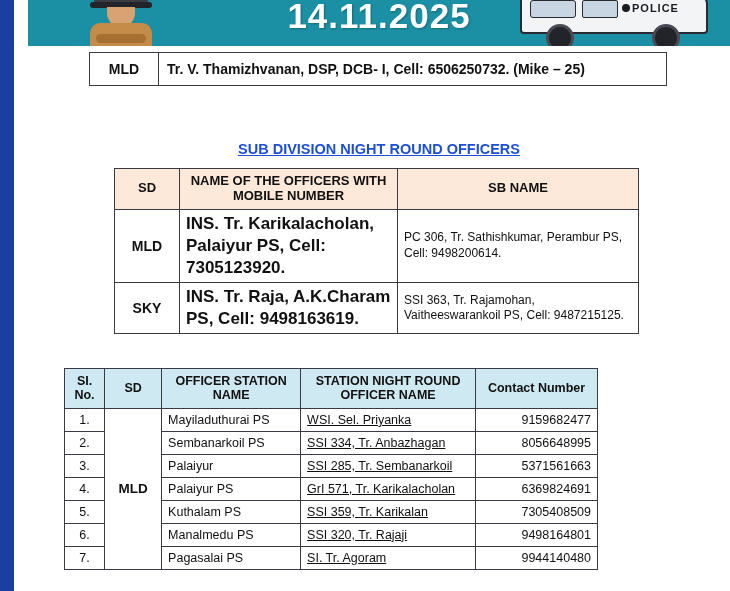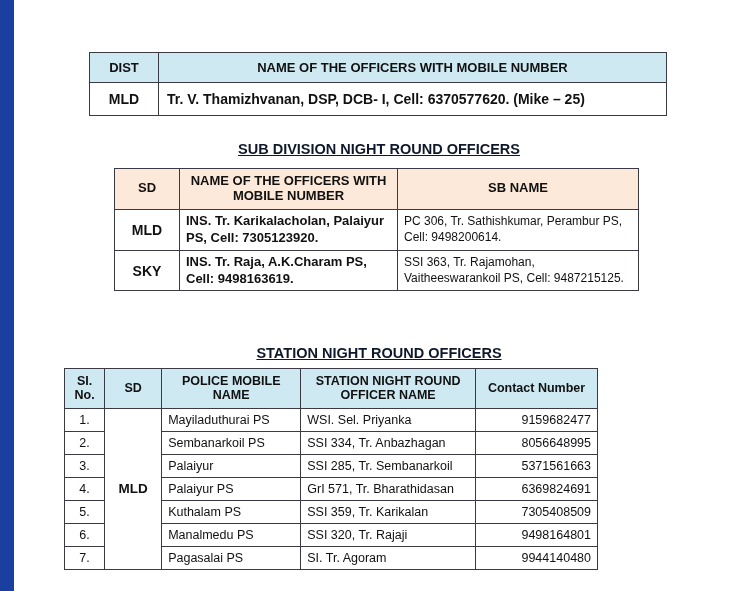--- a/index.html
+++ b/index.html
@@ -186,21 +186,21 @@
   .tbl-dist td.c1 { text-align: center; width: 52px; }
 
   .section-title {
     position: absolute;
     width: 702px;
     left: 14px;
     text-align: center;
     font-size: 14.5px;
     font-weight: bold;
     text-decoration: underline;
-    color: #0f172a;
+    color: #1d4ed8;
   }
   #title-sub { top: 141px; }
   #title-station { top: 345px; }
 
   .tbl-sub {
     position: absolute;
     left: 100px;
     top: 168px;
     width: 525px;
     font-size: 12.5px;
@@ -215,21 +215,21 @@
   }
   .tbl-sub td { background: #ffffff; }
   .tbl-sub td.sd {
     text-align: center;
     font-weight: bold;
     font-size: 14px;
     width: 52px;
   }
   .tbl-sub td.off {
     font-weight: bold;
-    font-size: 13px;
+    font-size: 17px;
     line-height: 1.3;
     width: 205px;
   }
   .tbl-sub td.sb {
     font-size: 12px;
     line-height: 1.3;
   }
 
   .tbl-station {
     position: absolute;
@@ -252,39 +252,57 @@
     padding: 4px 6px;
   }
   .tbl-station td.sino { text-align: center; width: 34px; }
   .tbl-station td.sd {
     text-align: center;
     font-weight: bold;
     font-size: 13.5px;
     width: 52px;
   }
   .tbl-station td.ps { width: 150px; }
-  .tbl-station td.offname { width: 205px; }
+  .tbl-station td.offname { width: 205px; text-decoration: underline; }
   .tbl-station td.contact { text-align: right; width: 130px; }
 </style>
 </head>
 <body>
 
 <div class="page-frame">
   <div class="inner-white"></div>
 
+  <div class="header-band">
+    <div class="emblem">
+      <div class="cap"></div>
+      <div class="cap-brim"></div>
+      <div class="face"></div>
+      <div class="body"></div>
+      <div class="arms"></div>
+    </div>
+
+    <div class="header-date">14.11.2025</div>
+
+    <div class="vehicle">
+
+      <div class="van-body"></div>
+      <div class="windshield"></div>
+      <div class="side-window"></div>
+      <div class="dot"></div>
+      <div class="police-text">POLICE</div>
+      <div class="wheel w1"></div>
+      <div class="wheel w2"></div>
+    </div>
+  </div>
 
   <table class="tbl-dist">
     <tbody>
-        <tr>
-      <th>DIST</th>
-      <th>NAME OF THE OFFICERS WITH MOBILE NUMBER</th>
-    </tr>
     <tr>
       <td class="c1">MLD</td>
-      <td>Tr. V. Thamizhvanan, DSP, DCB- I, Cell: 6370577620. (Mike – 25)</td>
+      <td>Tr. V. Thamizhvanan, DSP, DCB- I, Cell: 6506250732. (Mike – 25)</td>
     </tr>
   </tbody>
     </table>
 
   <div class="section-title" id="title-sub">SUB DIVISION NIGHT ROUND OFFICERS</div>
 
   <table class="tbl-sub">
     <tbody>
         <tr>
       <th>SD</th>
@@ -297,28 +315,27 @@
       <td class="sb">PC 306, Tr. Sathishkumar, Perambur PS, Cell: 9498200614.</td>
     </tr>
     <tr>
       <td class="sd">SKY</td>
       <td class="off">INS. Tr. Raja, A.K.Charam PS, Cell: 9498163619.</td>
       <td class="sb">SSI 363, Tr. Rajamohan, Vaitheeswarankoil PS, Cell: 9487215125.</td>
     </tr>
   </tbody>
     </table>
 
-  <div class="section-title" id="title-station">STATION NIGHT ROUND OFFICERS</div>
 
   <table class="tbl-station">
     <tbody>
         <tr>
       <th>SI. No.</th>
       <th>SD</th>
-      <th>POLICE MOBILE NAME</th>
+      <th>OFFICER STATION NAME</th>
       <th>STATION NIGHT ROUND OFFICER NAME</th>
       <th>Contact Number</th>
     </tr>
     <tr>
       <td class="sino">1.</td>
       <td class="sd" rowspan="7">MLD</td>
       <td class="ps">Mayiladuthurai PS</td>
       <td class="offname">WSI. Sel. Priyanka</td>
       <td class="contact">9159682477</td>
     </tr>
@@ -330,21 +347,21 @@
     </tr>
     <tr>
       <td class="sino">3.</td>
       <td class="ps">Palaiyur</td>
       <td class="offname">SSI 285, Tr. Sembanarkoil</td>
       <td class="contact">5371561663</td>
     </tr>
     <tr>
       <td class="sino">4.</td>
       <td class="ps">Palaiyur PS</td>
-      <td class="offname">GrI 571, Tr. Bharathidasan</td>
+      <td class="offname">GrI 571, Tr. Karikalacholan</td>
       <td class="contact">6369824691</td>
     </tr>
     <tr>
       <td class="sino">5.</td>
       <td class="ps">Kuthalam PS</td>
       <td class="offname">SSI 359, Tr. Karikalan</td>
       <td class="contact">7305408509</td>
     </tr>
     <tr>
       <td class="sino">6.</td>

